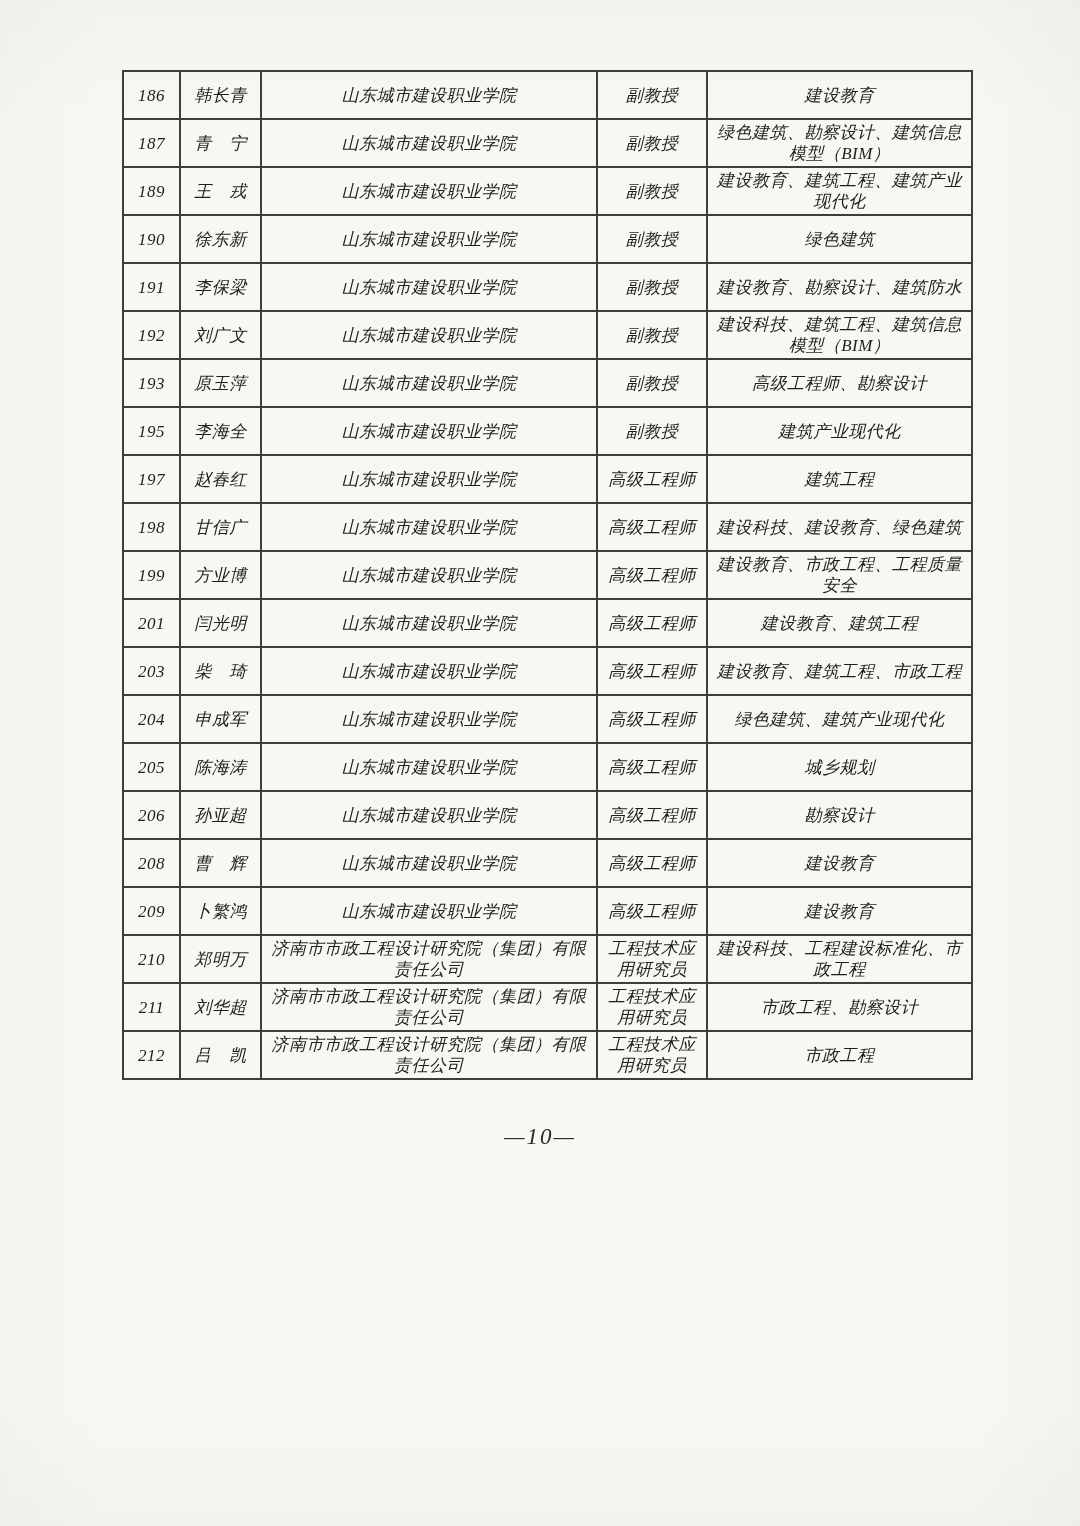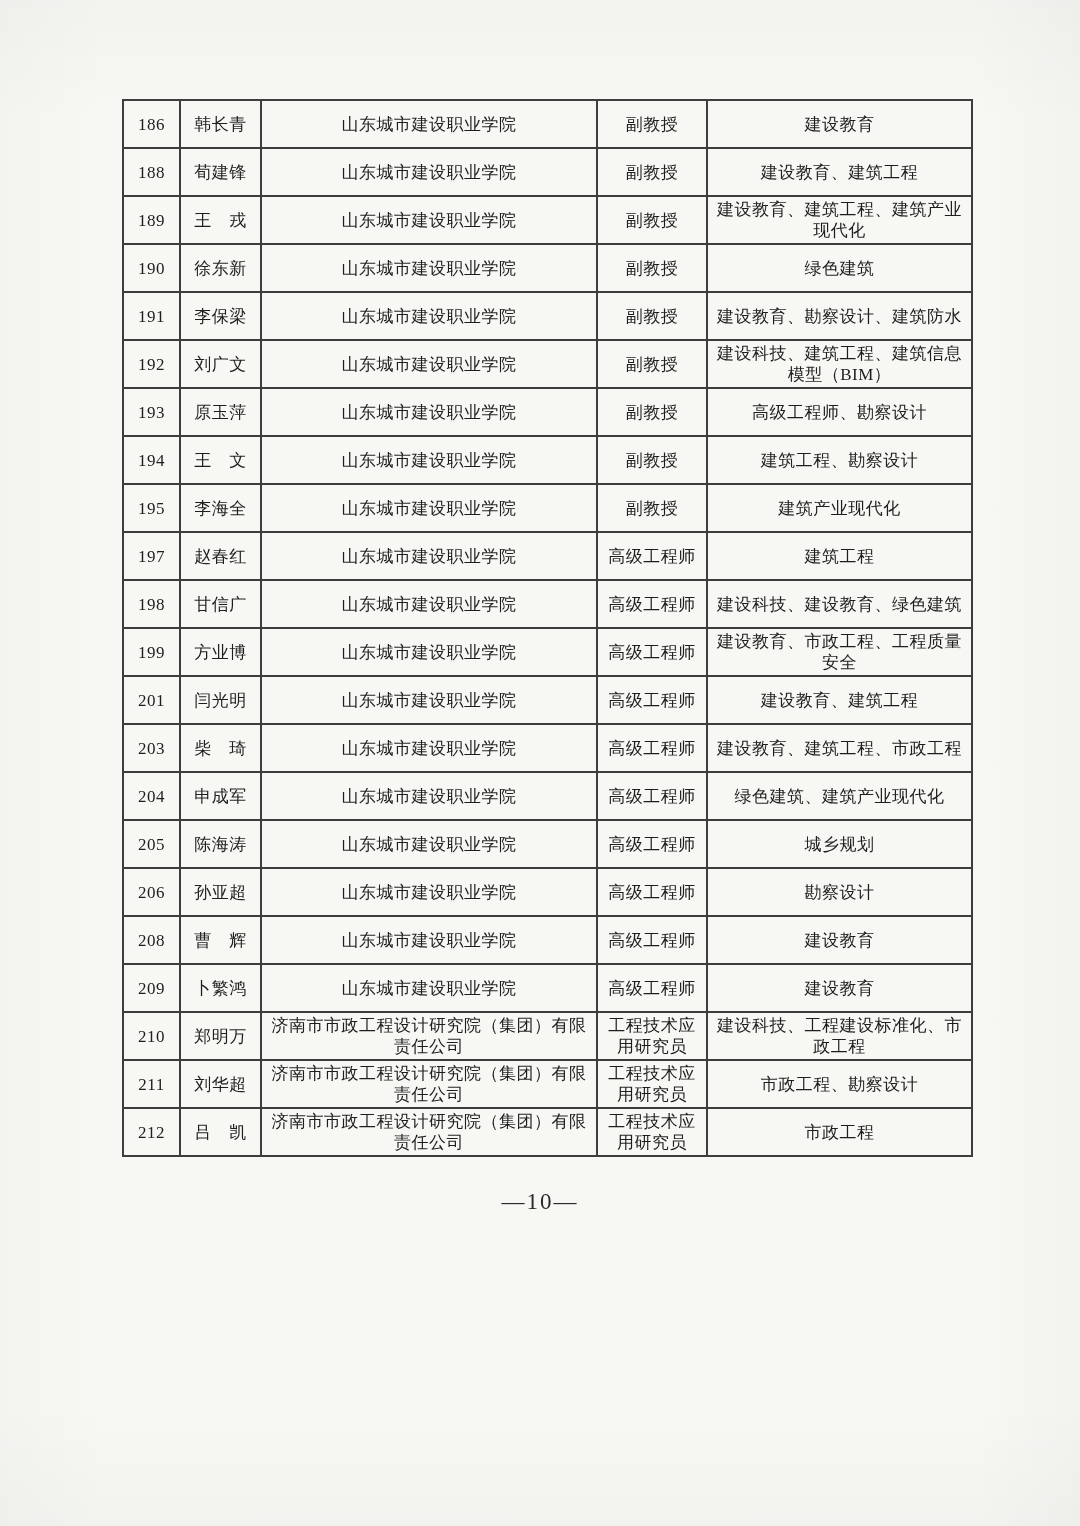--- a/index.html
+++ b/index.html
@@ -20,21 +20,22 @@
     content: "";
     position: absolute;
     inset: 0;
     background:
       linear-gradient(180deg, rgba(0,0,0,0.02) 0%, rgba(0,0,0,0) 8%, rgba(0,0,0,0) 92%, rgba(0,0,0,0.02) 100%),
       linear-gradient(90deg, rgba(0,0,0,0.015) 0%, rgba(0,0,0,0) 10%, rgba(0,0,0,0) 90%, rgba(0,0,0,0.02) 100%);
     pointer-events: none;
   }
   .page {
     position: relative;
-    padding-top: 99px;
+    padding-top: 70px;
+    font-style: italic;
   }
   table.roster {
     border-collapse: collapse;
     table-layout: fixed;
     width: 849px;
     margin-left: 122px;
   }
   table.roster col.c-no    { width: 57px; }
   table.roster col.c-name  { width: 81px; }
   table.roster col.c-org   { width: 336px; }
@@ -52,21 +53,21 @@
   }
   td.cell-no {
     font-size: 18px;
     letter-spacing: 0;
     font-family: "Liberation Serif", "DejaVu Serif", serif;
   }
   td.cell-title {
     padding: 2px 6px;
   }
   .footer {
-    margin-top: 32px;
+    margin-top: 44px;
     text-align: center;
     font-size: 23px;
     letter-spacing: 2px;
     color: #2b2b2b;
   }
 </style>
 </head>
 <body>
 
 <div class="page">
@@ -81,25 +82,25 @@
     </colgroup>
     <tbody>
         <tr>
       <td class="cell-no">186</td>
       <td class="cell-name">韩长青</td>
       <td class="cell-org">山东城市建设职业学院</td>
       <td class="cell-title">副教授</td>
       <td class="cell-field">建设教育</td>
     </tr>
         <tr>
-      <td class="cell-no">188</td>
-      <td class="cell-name">荀建锋</td>
-      <td class="cell-org">山东城市建设职业学院</td>
-      <td class="cell-title">副教授</td>
-      <td class="cell-field">建设教育、建筑工程</td>
+      <td class="cell-no">187</td>
+      <td class="cell-name">青　宁</td>
+      <td class="cell-org">山东城市建设职业学院</td>
+      <td class="cell-title">副教授</td>
+      <td class="cell-field">绿色建筑、勘察设计、建筑信息模型（BIM）</td>
     </tr>
         <tr>
       <td class="cell-no">189</td>
       <td class="cell-name">王　戎</td>
       <td class="cell-org">山东城市建设职业学院</td>
       <td class="cell-title">副教授</td>
       <td class="cell-field">建设教育、建筑工程、建筑产业现代化</td>
     </tr>
         <tr>
       <td class="cell-no">190</td>
@@ -121,27 +122,20 @@
       <td class="cell-org">山东城市建设职业学院</td>
       <td class="cell-title">副教授</td>
       <td class="cell-field">建设科技、建筑工程、建筑信息模型（BIM）</td>
     </tr>
         <tr>
       <td class="cell-no">193</td>
       <td class="cell-name">原玉萍</td>
       <td class="cell-org">山东城市建设职业学院</td>
       <td class="cell-title">副教授</td>
       <td class="cell-field">高级工程师、勘察设计</td>
-    </tr>
-        <tr>
-      <td class="cell-no">194</td>
-      <td class="cell-name">王　文</td>
-      <td class="cell-org">山东城市建设职业学院</td>
-      <td class="cell-title">副教授</td>
-      <td class="cell-field">建筑工程、勘察设计</td>
     </tr>
         <tr>
       <td class="cell-no">195</td>
       <td class="cell-name">李海全</td>
       <td class="cell-org">山东城市建设职业学院</td>
       <td class="cell-title">副教授</td>
       <td class="cell-field">建筑产业现代化</td>
     </tr>
         <tr>
       <td class="cell-no">197</td>

